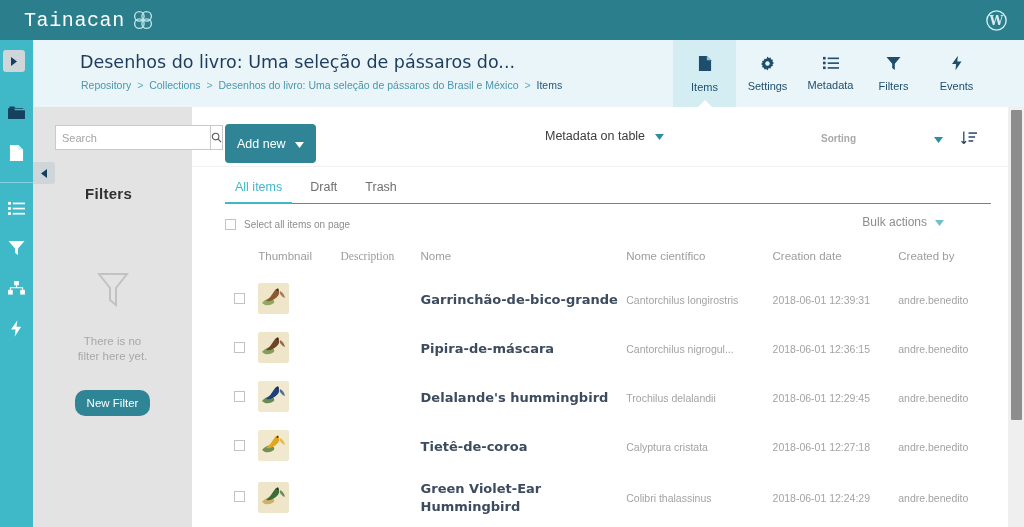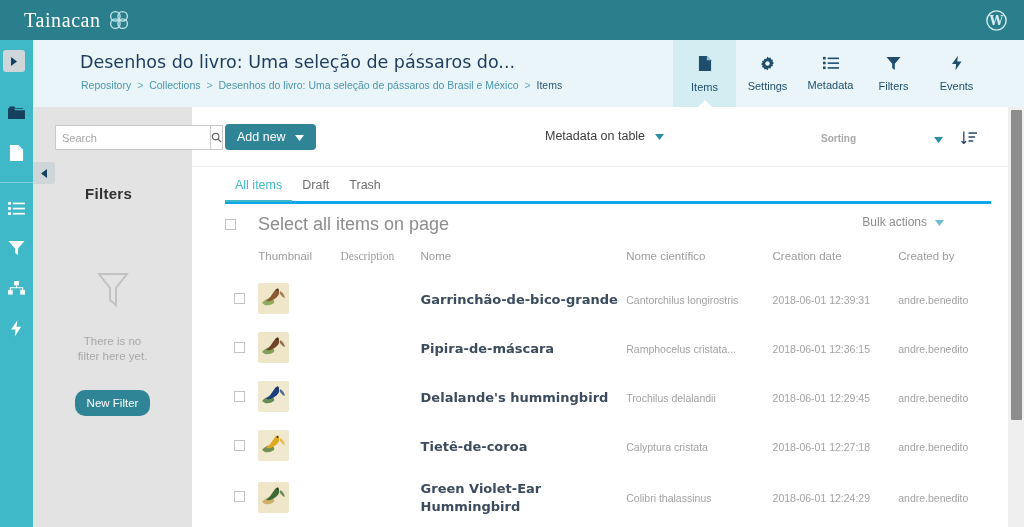--- a/index.html
+++ b/index.html
@@ -20,21 +20,21 @@
   }
   .brand {
     margin-left: 24px;
     display: flex; align-items: center; gap: 7px;
   }
   .brand-text {
     color: #ffffff;
     font-size: 20px;
     letter-spacing: 0.6px;
     font-weight: 400;
-    font-family: Liberation Serif, serif;
+    font-family: Liberation Mono, monospace;
   }
   .brand-mark { width: 22px; height: 20px; }
   .wp-logo-wrap {
     position: absolute; right: 17px; top: 10px;
     width: 21px; height: 21px;
   }
 
   
   .rail {
     position: absolute; left: 0; top: 40px;
@@ -182,21 +182,21 @@
   .toolbar {
     position: relative;
     height: 60px;
     border-bottom: 1px solid #f0f0f0;
   }
   .add-new {
     position: absolute; left: 33px; top: 17px;
     background: #2f8496;
     color: #fff;
     border: none; border-radius: 4px;
-    height: 26px;
+    height: 39px;
     padding: 0 12px;
     font-size: 12.5px;
     display: flex; align-items: center; gap: 9px;
     cursor: pointer;
     font-family: "Liberation Sans", sans-serif;
   }
   .metadata-on-table {
     position: absolute; left: 353px; top: 22px;
     font-size: 12.5px; color: #3d3d3d;
     display: flex; align-items: center; gap: 10px;
@@ -211,22 +211,22 @@
     cursor: pointer;
     font-weight: bold;
   }
   .sorting-caret { margin-left: 78px; cursor: pointer; }
   .sort-order-icon { margin-left: 18px; cursor: pointer; display:flex; }
 
   .tabs-row {
     position: relative;
     height: 37px;
     margin: 0 33px 0 33px;
-    border-bottom: 3px solid #0ea5e9;
-    display: flex; align-items: flex-end; gap: 0px;
+    border-bottom: 1px solid #0ea5e9;
+    display: flex; align-items: flex-end; gap: 8px;
   }
   .subtab {
     font-size: 12.5px;
     color: #6f6f6f;
     padding: 0 10px 9px 10px;
     cursor: pointer;
     position: relative;
   }
   .subtab.active { color: #3fb8c8; }
   .subtab.active:after {
@@ -243,22 +243,22 @@
   }
   .cb {
     width: 11px; height: 11px;
     border: 1px solid #c3c3c3;
     background: #fff;
     display: inline-block;
     cursor: pointer;
     flex: none;
   }
   .selectall-label {
-    margin-left: 22px;
-    font-size: 18px; color: #8d8d8d;
+    margin-left: 8px;
+    font-size: 10px; color: #8d8d8d;
   }
   .bulk-actions {
     position: absolute; right: 47px; top: 11px;
     font-size: 12px; color: #8d8d8d;
     display: flex; align-items: center; gap: 8px;
     cursor: pointer;
   }
 
   
   table.items {
@@ -624,21 +624,21 @@
             <span class="thumb"><svg width="31" height="31" viewBox="0 0 31 31">
                 <rect width="31" height="31" fill="#efe6c9"></rect>
                 <path d="M4 20 q5-6 10-4 q3 1 2 4 q-4 3-9 2 Z" fill="#6e9344" opacity="0.85"></path>
                 <path d="M20 5 q-3 1-5 5 q-2 4-7 8 q6 1 11-4 q4-4 1-9 Z" fill="#6d4526"></path>
                 <path d="M22 8 q4 2 5 7 q-3-1-5-4 Z" fill="#6d4526" opacity="0.75"></path>
                 <circle cx="19.5" cy="7" r="1" fill="#2b2b2b"></circle>
               </svg></span>
           </td>
           <td class="col-desc"><span class="cell-muted"></span></td>
           <td class="col-name"><span class="item-name">Pipira-de-máscara</span></td>
-          <td class="col-sci"><span class="cell-muted">Ramphocelus cristata...</span></td>
+          <td class="col-sci"><span class="cell-muted">Cantorchilus nigrogul...</span></td>
           <td class="col-date"><span class="cell-muted">2018-06-01 12:36:15</span></td>
           <td class="col-by"><span class="cell-muted">andre.benedito</span></td>
         </tr>
         <tr>
           <td class="col-cb"><span class="cb"></span></td>
           <td class="col-thumb">
             <span class="thumb"><svg width="31" height="31" viewBox="0 0 31 31">
                 <rect width="31" height="31" fill="#f0e9cf"></rect>
                 <path d="M4 20 q5-6 10-4 q3 1 2 4 q-4 3-9 2 Z" fill="#4f7a3f" opacity="0.85"></path>
                 <path d="M20 5 q-3 1-5 5 q-2 4-7 8 q6 1 11-4 q4-4 1-9 Z" fill="#1d3f7a"></path>

